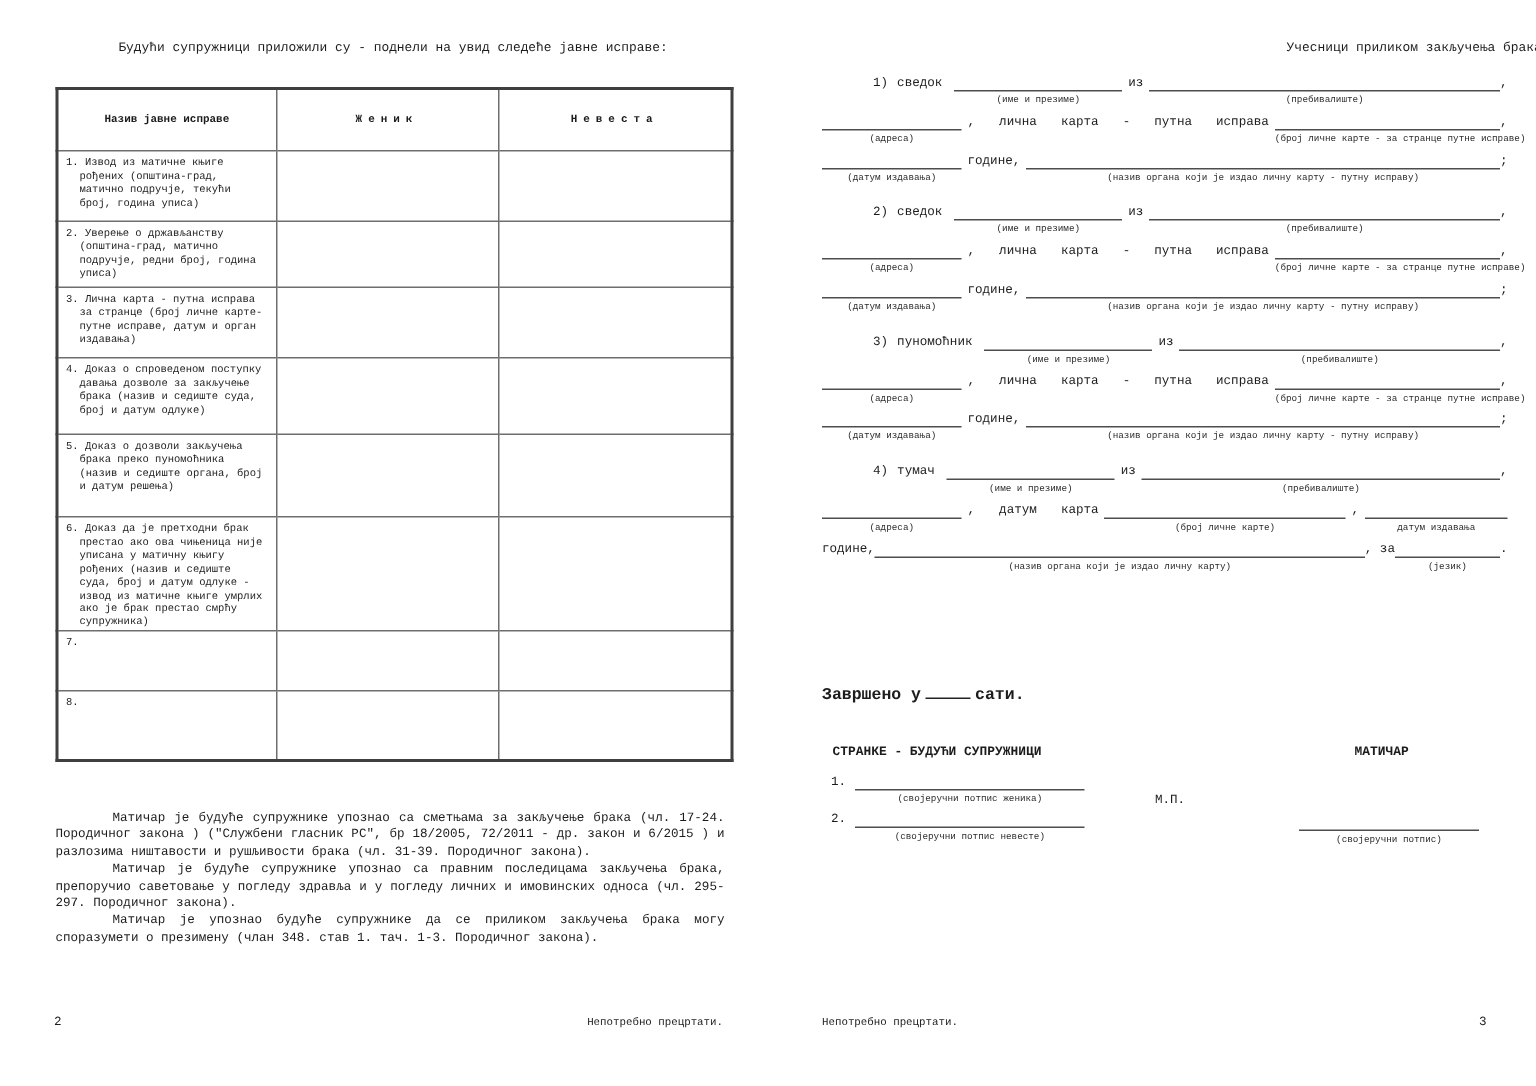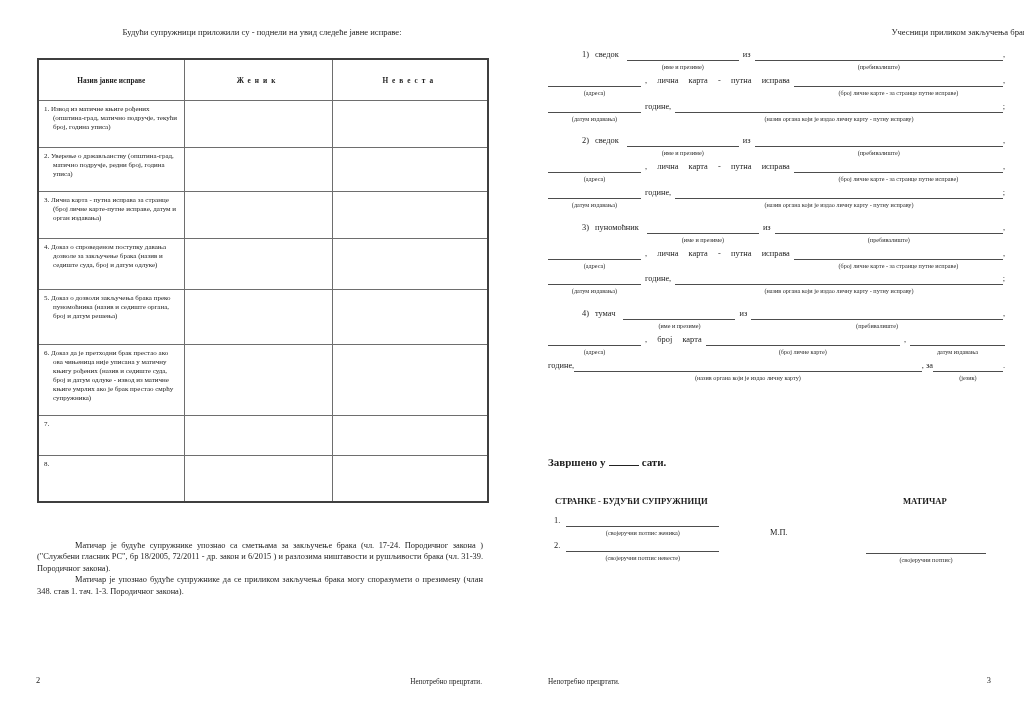--- a/index.html
+++ b/index.html
@@ -1,18 +1,18 @@
 <!DOCTYPE html>
 <html><head>
 <meta charset="utf-8">
 <style>
   html,body { margin:0; padding:0; background:#ffffff; }
   .sheet {
     position:relative; width:1024px; height:724px; background:#ffffff;
-    font-family:Liberation Serif, serif; color:#1c1c1c; overflow:hidden;
+    font-family:Liberation Mono, monospace; color:#1c1c1c; overflow:hidden;
   }
   
   .title-left {
     position:absolute; left:37px; top:27px; width:450px;
     text-align:center; font-size:8.6px; line-height:11px;
   }
   .doc-table {
     position:absolute; left:37px; top:58px; width:450px;
     border-collapse:collapse; table-layout:fixed;
     border:2px solid #3f3f3f;
@@ -161,20 +161,21 @@
             <div class="cell">8.</div>
           </td>
           <td></td>
           <td></td>
         </tr>
     </tbody>
   </table>
 
   <div class="paras">
     <p>Матичар је будуће супружнике упознао са сметњама за закључење брака (чл. 17-24. Породичног закона ) ("Службени гласник РС", бр 18/2005, 72/2011 - др. закон и 6/2015 ) и разлозима ништавости и рушљивости брака (чл. 31-39. Породичног закона).</p>
+    <p>Матичар је будуће супружнике упознао са правним последицама закључења брака, препоручио саветовање у погледу здравља и у погледу личних и имовинских односа (чл. 295-297. Породичног закона).</p>
     <p>Матичар је упознао будуће супружнике да се приликом закључења брака могу споразумети о презимену (члан 348. став 1. тач. 1-3. Породичног закона).</p>
   </div>
 
   <div class="pg-num pg-left">2</div>
   <div class="note note-left">Непотребно прецртати.</div>
 
   <div class="title-right">Учесници приликом закључења брака:</div>
 
   <div class="participants">
 
@@ -318,21 +319,21 @@
             <span class="ln"></span>
             <span class="cap">(пребивалиште)</span>
           </span>
         <span class="lbl">,</span>
       </div>
       <div class="prow">
         <span class="field f-adresa">
             <span class="ln"></span>
             <span class="cap">(адреса)</span>
           </span>
-        <span class="lbl ws pad">,  број  карта</span>
+        <span class="lbl ws pad">,  датум  карта</span>
         <span class="field f-grow">
             <span class="ln"></span>
             <span class="cap">(број личне карте)</span>
           </span>
         <span class="lbl pad">,</span>
         <span class="field f-datum2">
             <span class="ln"></span>
             <span class="cap">датум издавања</span>
           </span>
       </div>

